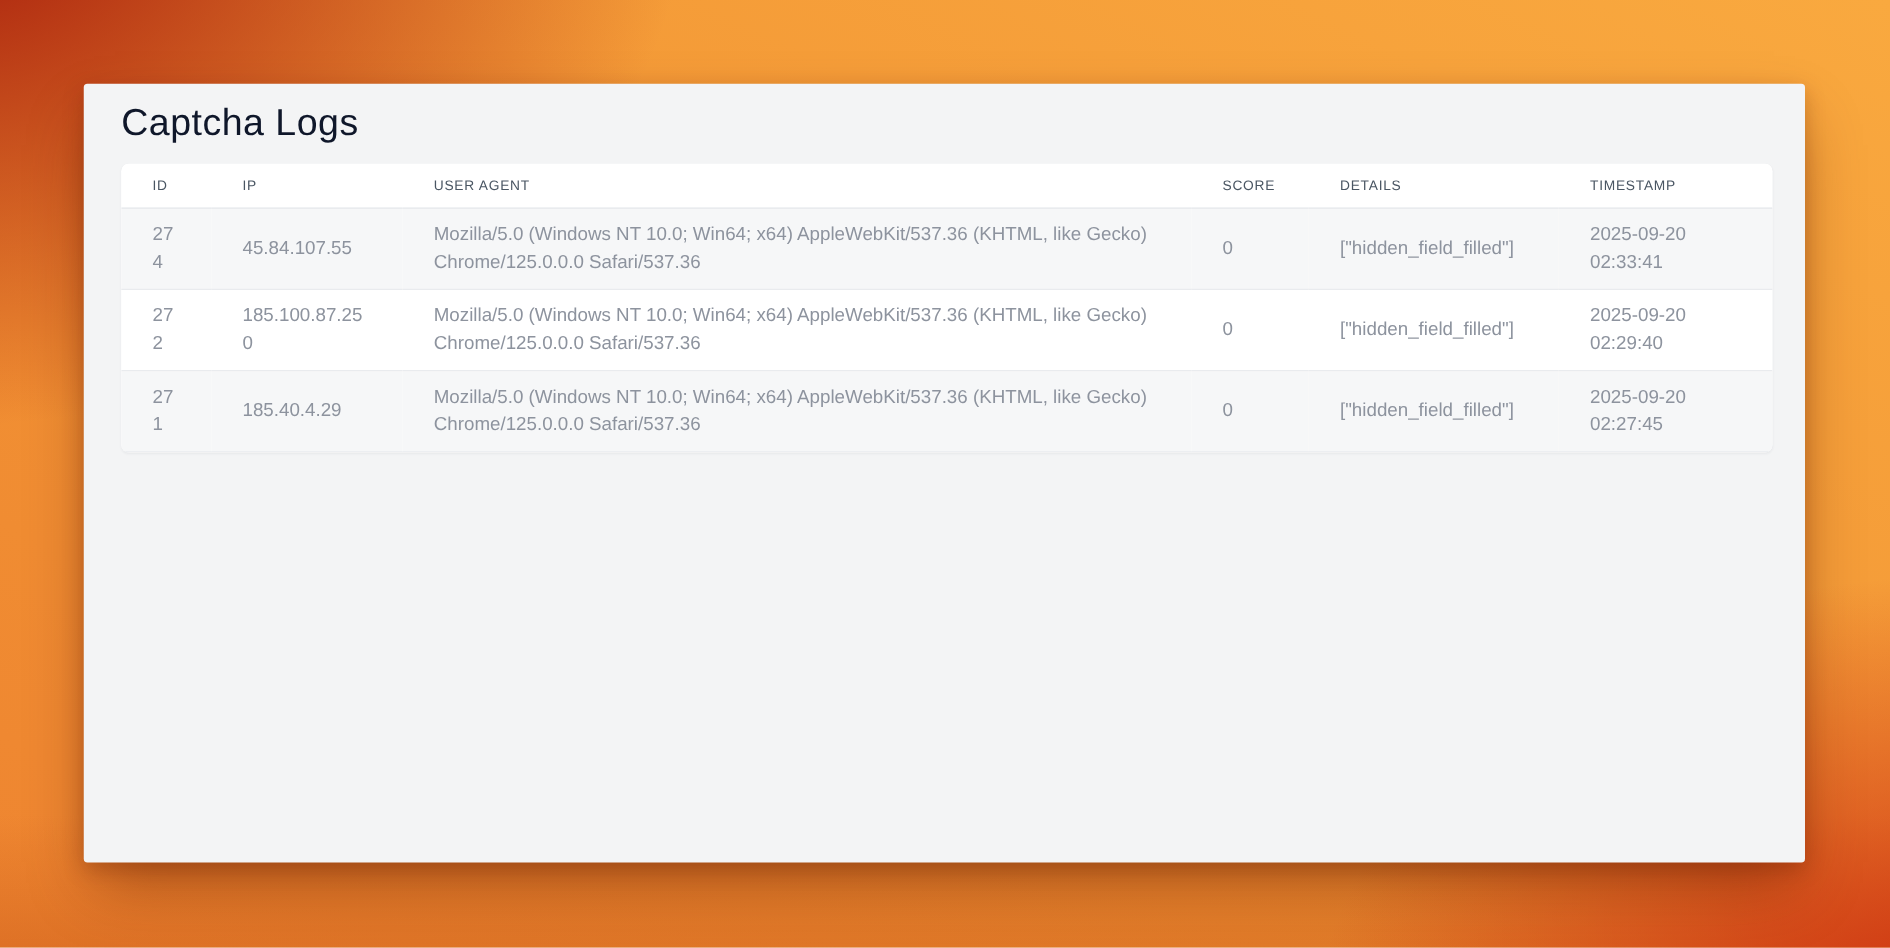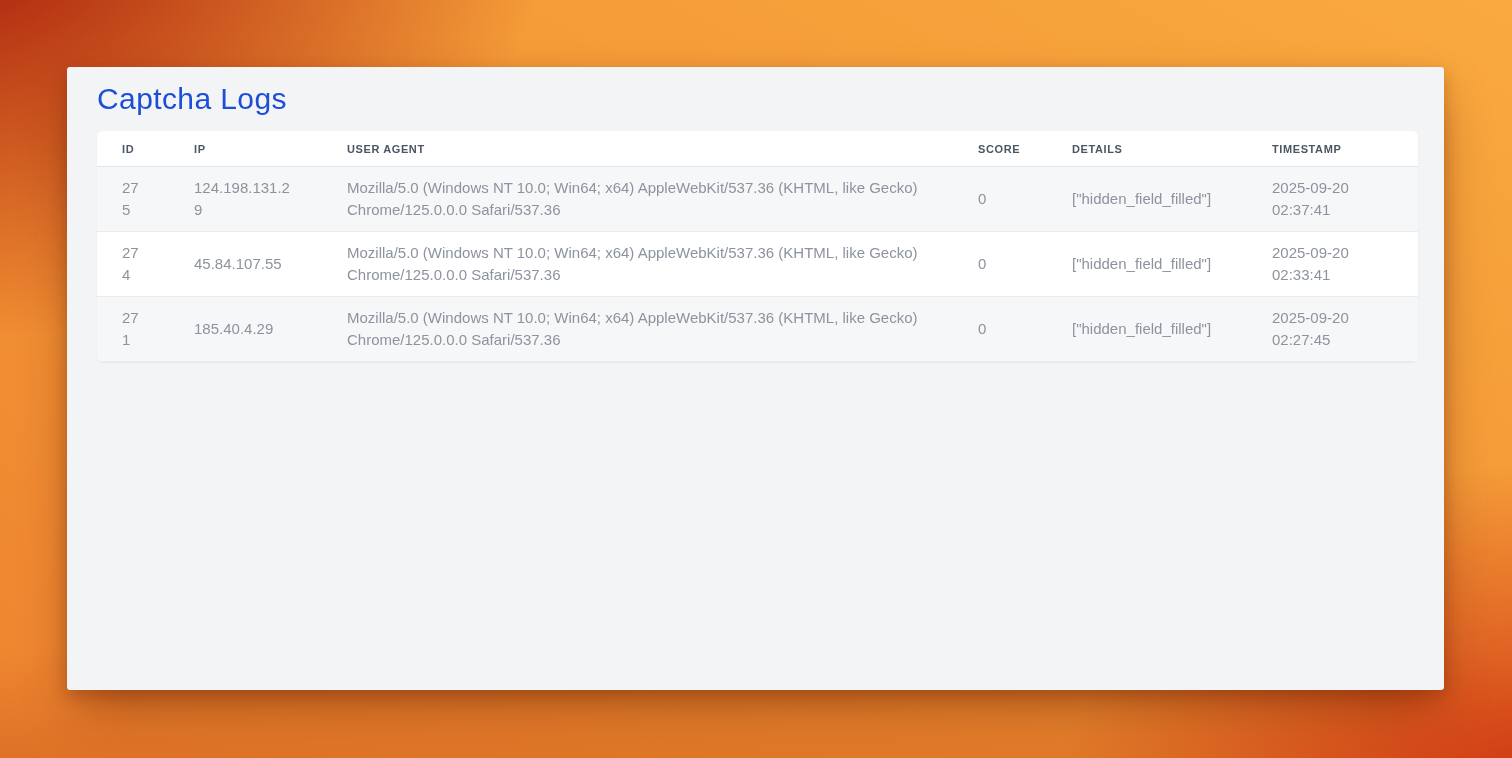--- a/index.html
+++ b/index.html
@@ -25,21 +25,21 @@
     padding: 15px 26px 0 30px;
     box-shadow: 0 24px 48px -8px rgba(96, 24, 0, 0.45), 0 6px 16px rgba(96, 24, 0, 0.25);
     overflow: hidden;
   }
   h1.page-title {
     margin: 0 0 15px 0;
     font-size: 30px;
     line-height: 34px;
     font-weight: 500;
     letter-spacing: 0.4px;
-    color: #1d4ed8;
+    color: #0f172a;
   }
   .table-wrap {
     background: #ffffff;
     border-radius: 6px;
     overflow: hidden;
     box-shadow: 0 1px 2px rgba(40,50,60,0.06);
   }
   table {
     width: 100%;
     border-collapse: collapse;
@@ -48,21 +48,21 @@
   col.c-id        { width: 72px;  }
   col.c-ip        { width: 153px; }
   col.c-ua        { width: 631px; }
   col.c-score     { width: 94px;  }
   col.c-details   { width: 200px; }
   col.c-timestamp { width: 171px; }
   thead th {
     padding: 12px 25px 11px 25px;
     text-align: left;
     font-size: 11px;
-    font-weight: 700;
+    font-weight: 400;
     letter-spacing: 0.6px;
     text-transform: uppercase;
     color: #4a5663;
     background: #ffffff;
     border-bottom: 1px solid #e2e5e9;
     white-space: nowrap;
   }
   tbody td {
     height: 65px;
     padding: 10px 25px;
@@ -96,34 +96,34 @@
             <th>ID</th>
             <th>IP</th>
             <th>USER AGENT</th>
             <th>SCORE</th>
             <th>DETAILS</th>
             <th>TIMESTAMP</th>
           </tr>
       </thead>
       <tbody>
           <tr>
-            <td>275</td>
-            <td>124.198.131.29</td>
-            <td>Mozilla/5.0 (Windows NT 10.0; Win64; x64) AppleWebKit/537.36 (KHTML, like Gecko) Chrome/125.0.0.0 Safari/537.36</td>
-            <td>0</td>
-            <td>["hidden_field_filled"]</td>
-            <td>2025-09-20 02:37:41</td>
-          </tr>
-          <tr>
             <td>274</td>
             <td>45.84.107.55</td>
             <td>Mozilla/5.0 (Windows NT 10.0; Win64; x64) AppleWebKit/537.36 (KHTML, like Gecko) Chrome/125.0.0.0 Safari/537.36</td>
             <td>0</td>
             <td>["hidden_field_filled"]</td>
             <td>2025-09-20 02:33:41</td>
+          </tr>
+          <tr>
+            <td>272</td>
+            <td>185.100.87.250</td>
+            <td>Mozilla/5.0 (Windows NT 10.0; Win64; x64) AppleWebKit/537.36 (KHTML, like Gecko) Chrome/125.0.0.0 Safari/537.36</td>
+            <td>0</td>
+            <td>["hidden_field_filled"]</td>
+            <td>2025-09-20 02:29:40</td>
           </tr>
           <tr>
             <td>271</td>
             <td>185.40.4.29</td>
             <td>Mozilla/5.0 (Windows NT 10.0; Win64; x64) AppleWebKit/537.36 (KHTML, like Gecko) Chrome/125.0.0.0 Safari/537.36</td>
             <td>0</td>
             <td>["hidden_field_filled"]</td>
             <td>2025-09-20 02:27:45</td>
           </tr>
         </tbody>

